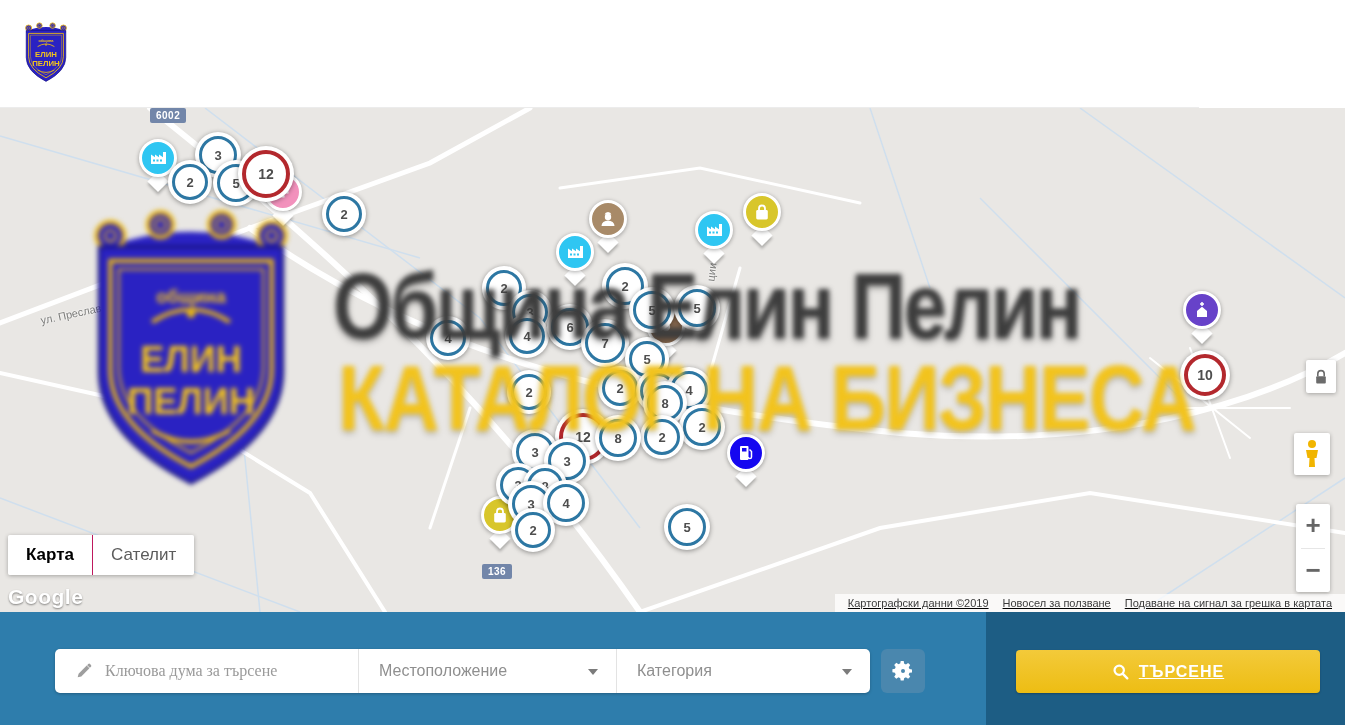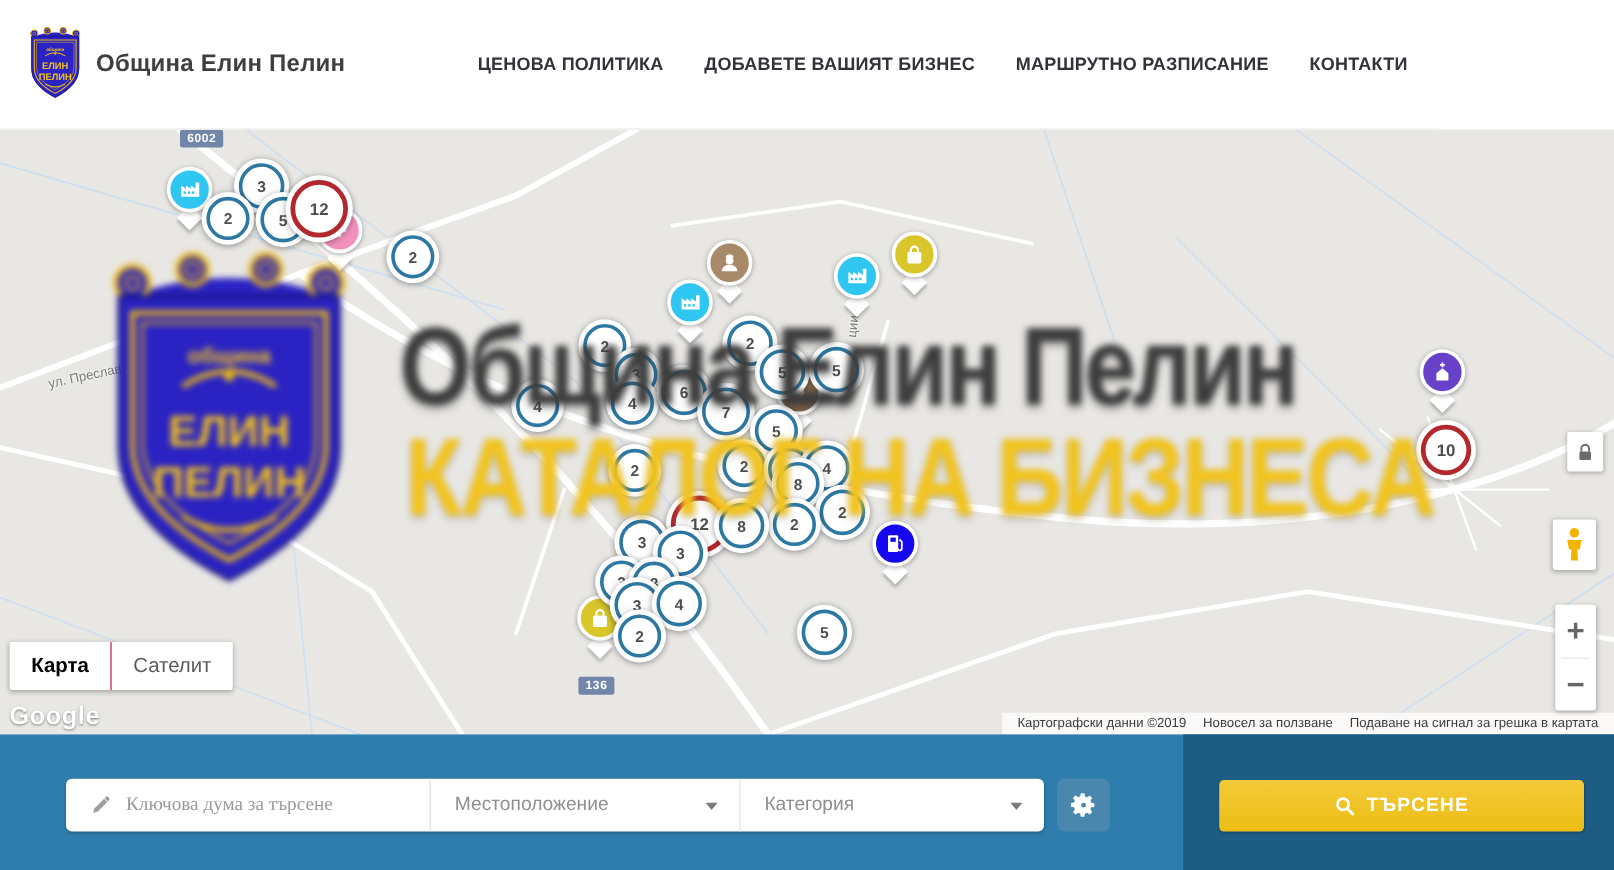--- a/index.html
+++ b/index.html
@@ -40,21 +40,21 @@
   .wm-line2 { position:absolute; left:338px; top:238px; font-size:92px; font-weight:700; color:#f2c31d; letter-spacing:-2px; transform:scaleX(0.84); transform-origin:left top; white-space:nowrap; text-shadow:0 3px 6px rgba(0,0,0,.25); }
 
   
   .maptype { position:absolute; left:8px; top:427px; display:flex; box-shadow:0 1px 4px rgba(0,0,0,.3); border-radius:2px; overflow:hidden; z-index:7; }
   .maptype-btn { background:#fff; height:40px; display:flex; align-items:center; justify-content:center; font-size:17px; cursor:pointer; padding:0 18px; }
   .maptype-btn.active { font-weight:700; color:#000; }
   .maptype-btn.inactive { color:#5c5c5c; border-left:1px solid #be185d; }
 
   .google-logo { position:absolute; left:8px; top:477px; font-size:21px; font-weight:700; color:#fff; letter-spacing:0.5px; text-shadow:0 1px 2px rgba(0,0,0,.45); z-index:7; }
 
-  .attribution { position:absolute; right:0; top:486px; height:18px; display:flex; align-items:center; background:rgba(255,255,255,.75); padding:0 6px; gap:0; z-index:7; }
+  .attribution { position:absolute; right:0; top:486px; height:18px; display:flex; align-items:center; background:rgba(255,255,255,.75); padding:0 6px; gap:0; z-index:7;text-decoration:underline; }
   .attr-item { font-size:11px; color:#3c3c3c; padding:0 7px; white-space:nowrap; cursor:pointer; }
 
   .sq-btn { position:absolute; background:#fff; box-shadow:0 1px 4px rgba(0,0,0,.3); border-radius:2px; display:flex; align-items:center; justify-content:center; cursor:pointer; z-index:7; }
   .lock-btn { left:1306px; top:252px; width:30px; height:33px; }
   .pegman-btn { left:1294px; top:325px; width:36px; height:42px; }
   .zoomctl { position:absolute; left:1296px; top:396px; width:34px; height:88px; background:#fff; box-shadow:0 1px 4px rgba(0,0,0,.3); border-radius:2px; display:flex; flex-direction:column; z-index:7; }
   .zoom-btn { flex:1; display:flex; align-items:center; justify-content:center; font-size:26px; font-weight:700; color:#666; cursor:pointer; }
   .zoom-divider { height:1px; background:#e6e6e6; margin:0 5px; }
 
   
@@ -65,21 +65,21 @@
   .field-keyword { width:303px; padding-left:20px; }
   .field-keyword input { border:none; outline:none; font-size:16px; color:#444; width:240px; margin-left:12px; font-family:Liberation Serif, serif; }
   .field-keyword input::placeholder { color:#9a9a9a; }
   .field-select { border-left:1px solid #e3e3e3; cursor:pointer; }
   .field-category { width:254px; }
   .field-location { width:258px; }
   .field-select .label { font-size:16px; color:#8f8f8f; padding-left:20px; }
   .caret { position:absolute; right:18px; top:50%; margin-top:-2px; width:0; height:0; border-left:5px solid transparent; border-right:5px solid transparent; border-top:6px solid #7b7b7b; }
   .gear-btn { position:absolute; left:881px; top:37px; width:44px; height:44px; background:#4a87ae; border-radius:6px; display:flex; align-items:center; justify-content:center; cursor:pointer; }
   .search-btn { position:absolute; left:1016px; top:38px; width:304px; height:43px; background:linear-gradient(#f3ca3a,#edbd13); border-radius:4px; border:none; display:flex; align-items:center; justify-content:center; gap:10px; cursor:pointer; box-shadow:0 1px 2px rgba(0,0,0,.25); }
-  .search-btn span { color:#fff; font-size:16px; font-weight:700; letter-spacing:1px; }
+  .search-btn span { color:#fff; font-size:16px; font-weight:700; letter-spacing:1px;text-decoration:underline; }
 </style>
 </head>
 <body>
 
 <div id="stage">
 
   <header class="header">
     <div class="logo-wrap">
       <svg class="logo-crest" viewBox="0 0 160 210">
         <path d="M14 30 Q80 4 146 30 V36 H14 Z" fill="#2a22c2"></path>
@@ -99,29 +99,22 @@
         <path d="M22 38 H138 V116 Q138 156 80 186 Q22 156 22 116 Z" fill="none" stroke="#e9b714" stroke-width="3"></path>
         <path d="M28 44 H132 V114 Q132 150 80 176 Q28 150 28 114 Z" fill="none" stroke="#e9b714" stroke-width="1.5"></path>
         <text x="80" y="68" text-anchor="middle" font-size="13" font-weight="bold" fill="#f2c31d">община</text>
         <path d="M52 82 Q80 64 108 82" stroke="#e9b714" stroke-width="3" fill="none"></path>
         <circle cx="80" cy="76" r="3" fill="#e9b714"></circle>
         <text x="80" y="118" text-anchor="middle" font-size="26" font-weight="bold" fill="#f2c31d">ЕЛИН</text>
         <text x="80" y="148" text-anchor="middle" font-size="26" font-weight="bold" fill="#f2c31d">ПЕЛИН</text>
         <path d="M52 160 Q80 176 108 160" stroke="#e9b714" stroke-width="3" fill="none"></path>
       </svg>
       <div class="logo-text">
-        <div class="site-title">Община Елин Пелин</div>
-      </div>
-    </div>
-    <nav class="nav">
-      <div class="nav-item">ЦЕНОВА ПОЛИТИКА</div>
-      <div class="nav-item">ДОБАВЕТЕ ВАШИЯТ БИЗНЕС</div>
-      <div class="nav-item">МАРШРУТНО РАЗПИСАНИЕ</div>
-      <div class="nav-item">КОНТАКТИ</div>
-    </nav>
+      </div>
+    </div>
   </header>
 
   <div class="map">
     <svg class="map-roads" width="1345" height="504" viewBox="0 0 1345 504">
       <g stroke="#cfdfee" stroke-width="1.5" fill="none">
         <path d="M0 28 L420 150"></path>
           <path d="M205 0 L480 210 L640 420"></path>
         <path d="M980 90 L1180 290"></path>
           <path d="M1080 0 L1345 190"></path>
         <path d="M0 390 L300 504"></path>

